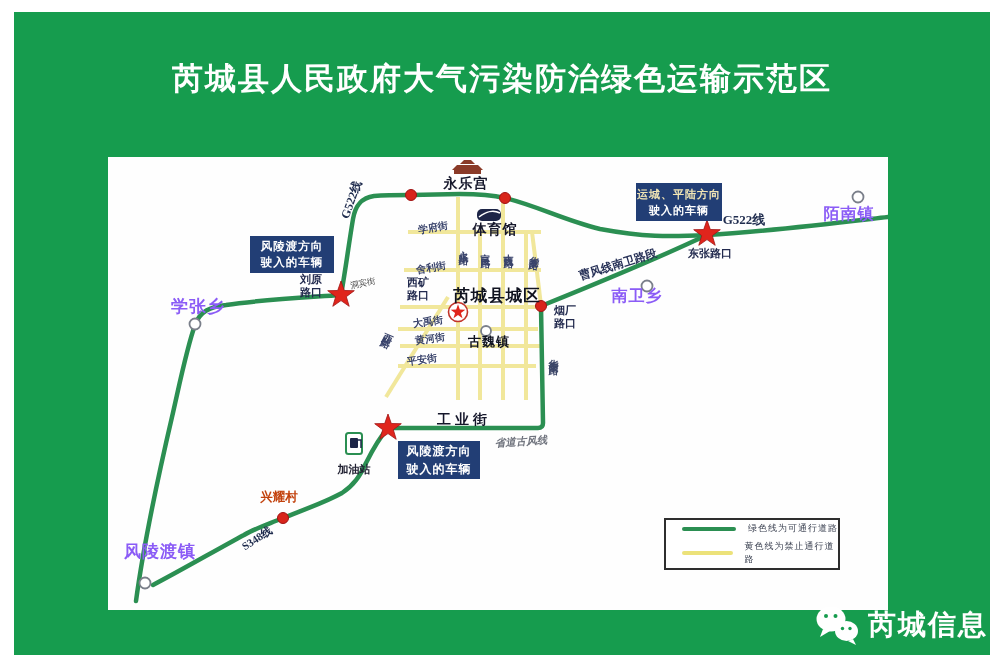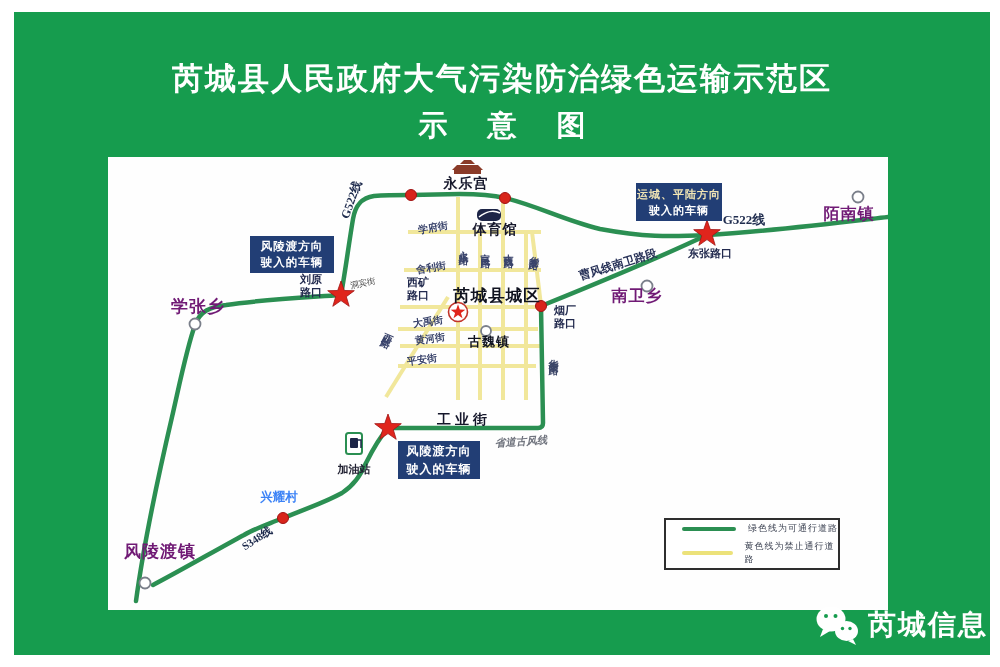--- a/index.html
+++ b/index.html
@@ -6,21 +6,21 @@
   .canvas{position:relative;width:1000px;height:667px;background:#fff;overflow:hidden;
           font-family:"Liberation Sans","DejaVu Sans",sans-serif;}
   .frame{position:absolute;left:14px;top:12px;width:976px;height:643px;background:#169c4e;}
   .title1{position:absolute;left:0;top:46px;width:100%;text-align:center;color:#fff;
           font-size:31px;font-weight:bold;letter-spacing:2px;}
   .title2{position:absolute;left:0;top:94px;width:100%;text-align:center;color:#fff;
           font-size:29px;font-weight:bold;letter-spacing:16px;text-indent:16px;}
   .map{position:absolute;left:94px;top:145px;width:780px;height:453px;background:#fefefe;}
   .map svg{position:absolute;left:0;top:0;}
   .lbl{position:absolute;text-align:center;color:#39436b;font-size:10px;line-height:1.15;white-space:nowrap;}
-  .big{font-size:17px;font-weight:900;color:#701a75;letter-spacing:1px;}
+  .big{font-size:17px;font-weight:900;color:#8b5cf6;letter-spacing:1px;}
   .city{font-size:17px;font-weight:900;color:#101320;letter-spacing:1px;}
   .poi{font-size:14px;font-weight:900;color:#16182c;letter-spacing:1px;}
   .jct{font-size:11px;font-weight:800;color:#222a4e;white-space:normal;line-height:1.2;width:26px;}
   .st{font-weight:600;}
   .vlbl{writing-mode:vertical-rl;text-orientation:upright;letter-spacing:2px;white-space:normal;
         font-size:10px;color:#39436b;font-weight:600;}
   .serif{font-family:"Liberation Serif","DejaVu Serif",serif;color:#1f2c4e;font-weight:600;}
   .bluebox{position:absolute;background:#223e75;color:#fff;text-align:center;
            display:flex;flex-direction:column;justify-content:center;gap:1px;
            font-size:11.5px;font-weight:bold;letter-spacing:1px;}
@@ -35,21 +35,20 @@
   .brand{color:#fff;font-size:28px;font-weight:bold;letter-spacing:2px;}
   .rot{transform-origin:center center;}
 </style>
 </head>
 <body>
 
 <div class="canvas">
   <div class="frame">
 
     <div class="title1">芮城县人民政府大气污染防治绿色运输示范区</div>
-    <div class="title2">示 意 图</div>
 
     <div class="map">
 
       <svg width="780" height="453" viewBox="0 0 780 453">
 
         <g stroke="#f1e79b" stroke-width="4" fill="none">
           <path d="M350,40 L350,243"></path>
           <path d="M372,75 L372,243"></path>
           <path d="M395,41 L395,243"></path>
           <path d="M418,75 L418,243"></path>
@@ -135,21 +134,21 @@
       <div class="lbl jct" style="left:444px;top:147px;">烟厂路口</div>
       <div class="lbl jct" style="left:190px;top:116px;">刘原路口</div>
       <div class="lbl" style="left:572px;top:90px;width:60px;font-size:11px;font-weight:800;color:#222a4e;">东张路口</div>
 
       <div class="lbl city" style="left:344px;top:129px;width:90px;font-size:16.5px;">芮城县城区</div>
       <div class="lbl city" style="left:350px;top:178px;width:62px;font-size:13px;">古魏镇</div>
       <div class="lbl big" style="left:54px;top:140px;width:72px;">学张乡</div>
       <div class="lbl big" style="left:494px;top:130px;width:70px;font-size:16px;">南卫乡</div>
       <div class="lbl big" style="left:706px;top:48px;width:70px;font-size:16px;">陌南镇</div>
       <div class="lbl big" style="left:12px;top:385px;width:80px;">风陵渡镇</div>
-      <div class="lbl" style="left:148px;top:333px;width:46px;font-size:12.5px;font-weight:800;color:#3b82f6;">兴耀村</div>
+      <div class="lbl" style="left:148px;top:333px;width:46px;font-size:12.5px;font-weight:800;color:#c2410c;">兴耀村</div>
 
       <div class="lbl serif rot" style="left:222px;top:36px;width:44px;font-size:12px;transform:rotate(-70deg);">G522线</div>
       <div class="lbl serif" style="left:606px;top:56px;width:60px;font-size:13px;">G522线</div>
       <div class="lbl serif rot" style="left:126px;top:375px;width:46px;font-size:11px;transform:rotate(-33deg);">S348线</div>
       <div class="lbl rot" style="left:452px;top:101px;width:116px;font-size:11.5px;font-weight:800;color:#273157;transform:rotate(-17deg);">曹风线南卫路段</div>
       <div class="lbl serif rot" style="left:377px;top:279px;width:72px;font-size:10.5px;font-style:italic;color:#70747e;transform:rotate(-4deg);">省道古风线</div>
       <div class="lbl" style="left:314px;top:254px;width:80px;font-size:14px;font-weight:900;color:#14162a;">工 业 街</div>
       <div class="lbl rot" style="left:238px;top:122px;width:34px;font-size:8.5px;color:#3a3a3a;transform:rotate(-12deg);">洞宾街</div>
       <div class="lbl" style="left:226px;top:306px;width:40px;font-size:11px;font-weight:800;color:#223;">加油站</div>
 

